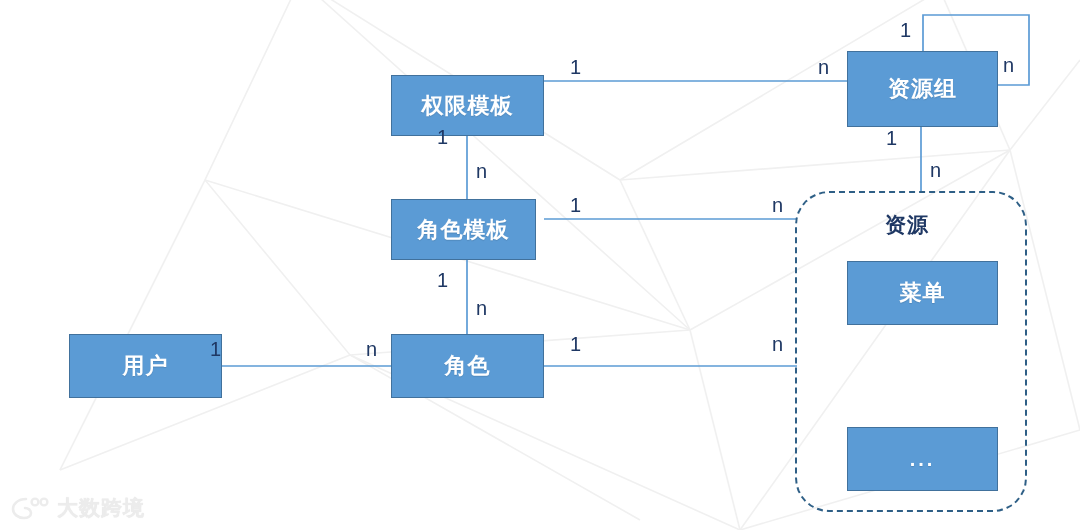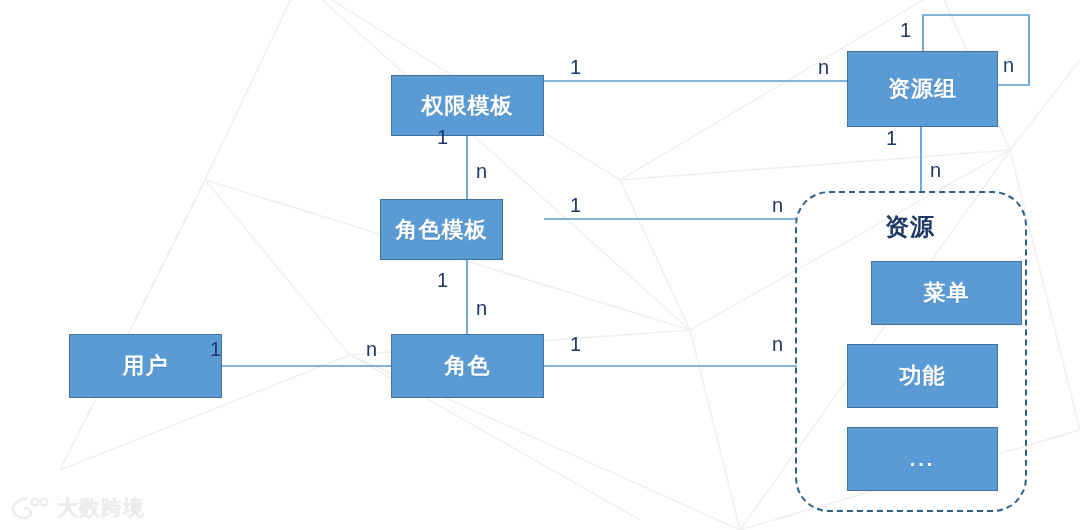--- a/index.html
+++ b/index.html
@@ -52,21 +52,21 @@
   .group-box {
     position: absolute;
     box-sizing: border-box;
     border: 2px dashed #2E5F86;
     border-radius: 34px;
     background: transparent;
   }
   .group-title {
     position: absolute;
     color: #1F3864;
-    font-size: 24px;
+    font-size: 21px;
     font-weight: 700;
     letter-spacing: 1px;
     white-space: nowrap;
   }
   .card-ellipsis {
     font-size: 20px;
     letter-spacing: 3px;
     font-weight: 700;
   }
   .mult {
@@ -146,43 +146,40 @@
   </svg>
 
   <div class="node" style="left:391px; top:47px; width:153px; height:61px;margin-top:28px;">
     <span class="node-label">权限模板</span>
   </div>
 
   <div class="node" style="left:847px; top:51px; width:151px; height:76px;">
     <span class="node-label">资源组</span>
   </div>
 
-  <div class="node" style="left:380px; top:199px; width:123px; height:61px;">
+  <div class="node" style="left:391px; top:199px; width:145px; height:61px;">
     <span class="node-label">角色模板</span>
   </div>
 
   <div class="node" style="left:391px; top:334px; width:153px; height:64px;">
     <span class="node-label">角色</span>
   </div>
 
   <div class="node" style="left:37px; top:334px; width:153px; height:64px;margin-left:32px;">
     <span class="node-label">用户</span>
   </div>
 
   <div class="group-box" style="left:795px; top:191px; width:232px; height:321px;"></div>
 
   <div class="group-title" style="left:885px; top:211px;">资源</div>
 
-  <div class="node" style="left:847px; top:261px; width:151px; height:64px;margin-left:24px;">
+  <div class="node" style="left:847px; top:261px; width:151px; height:64px;">
     <span class="node-label">菜单</span>
   </div>
 
-  <div class="node" style="left:847px; top:344px; width:151px; height:64px;">
-    <span class="node-label">功能</span>
-  </div>
 
   <div class="node" style="left:847px; top:427px; width:151px; height:64px;">
     <span class="node-label card-ellipsis">...</span>
   </div>
 
   <div class="mult" style="left:570px; top:57px;">1</div>
   <div class="mult" style="left:818px; top:57px;">n</div>
 
   <div class="mult" style="left:437px; top:127px;">1</div>
   <div class="mult" style="left:476px; top:161px;">n</div>

